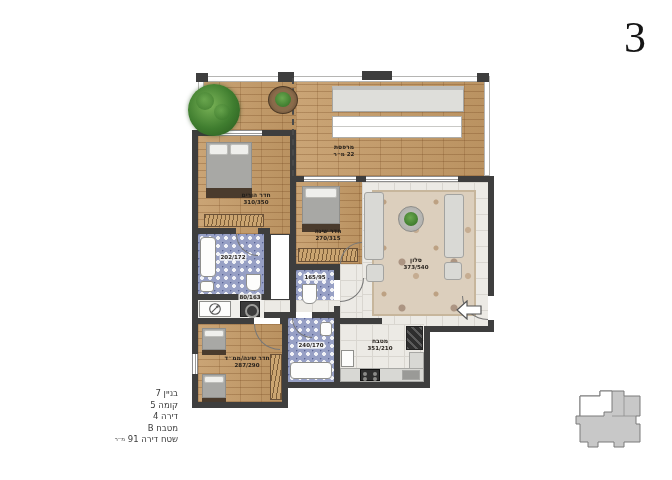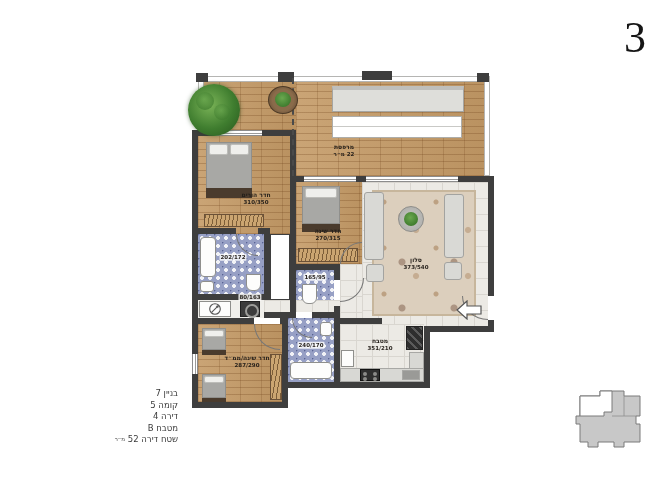--- a/index.html
+++ b/index.html
@@ -249,21 +249,21 @@
   </div>
 
   <div class="sheetnum">3</div>
 
   <div class="infoblock">
     <div>בניין 7</div>
     <div>קומה 5</div>
     <div>דירה 4</div>
     <div>מטבח B</div>
     <div>
-      <span>שטח דירה 52</span>
+      <span>שטח דירה 91</span>
       <span class="unit">מ״ר</span>
     </div>
   </div>
 
   <svg class="keyplan" width="74" height="64" viewBox="0 0 74 64">
     <path d="M6,8 H26 V3 H50 V8 H66 V28 H62 V36 H66 V54 H50 V59 H40 V54 H24 V59 H14 V54 H6 V36 H2 V28 H6 Z" fill="#c8c8c8" stroke="#7a7a7a" stroke-width="1"></path>
     <path d="M6,8 H26 V3 H38 V24 H30 V28 H6 Z" fill="#ffffff" stroke="#7a7a7a" stroke-width="1"></path>
     <path d="M50,8 V28 M38,28 H62" fill="none" stroke="#8d8d8d" stroke-width="0.8"></path>
   </svg>
 

